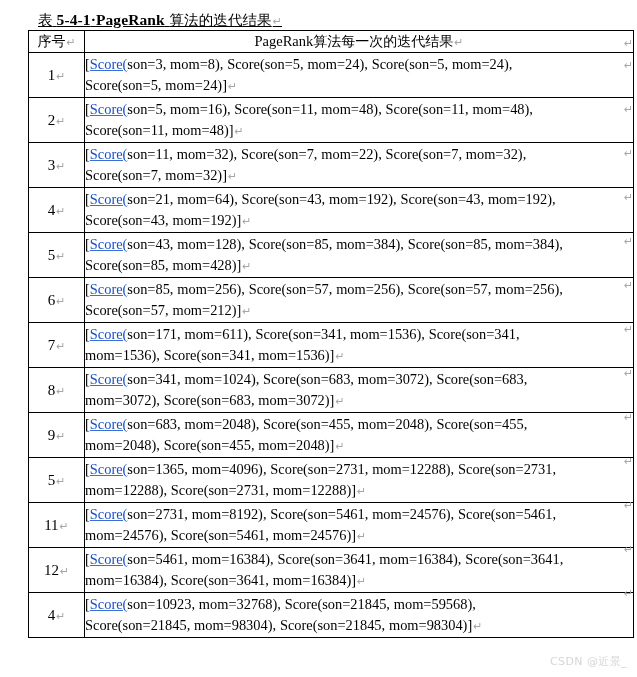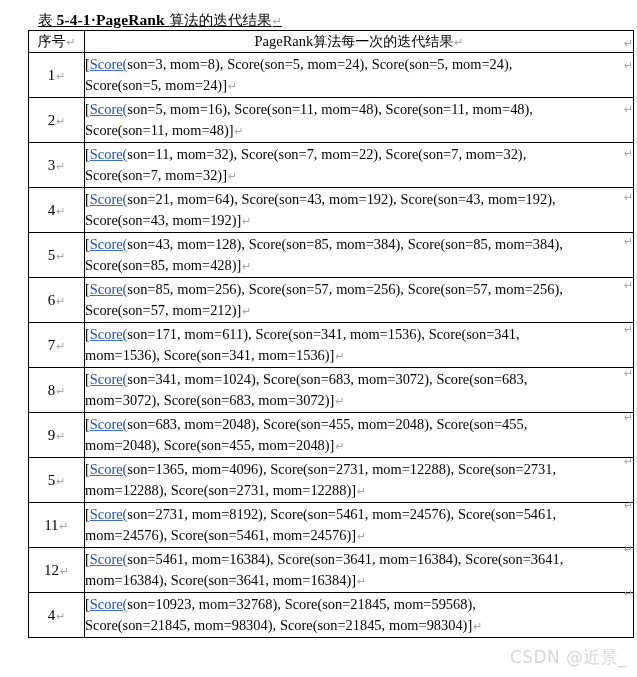--- a/index.html
+++ b/index.html
@@ -129,21 +129,21 @@
     left: 0;
   }
 
   
   .watermark {
     position: absolute;
     right: 10px;
     bottom: 8px;
     color: #d6d6d6;
     font-family: "DejaVu Sans", "Liberation Sans", sans-serif;
-    font-size: 17px;
+    font-size: 11px;
     letter-spacing: 0.4px;
     white-space: nowrap;
     user-select: none;
   }
 </style>
 </head>
 <body>
 
 <div class="caption">
   <span class="cap-cn">表</span><span class="cap-num">&nbsp;<span>5-4-1</span></span><span class="cap-num">·</span><span class="cap-num">PageRank</span><span class="cap-cn">&nbsp;<span>算法的迭代结果</span></span><span class="pilcrow">↵</span>

